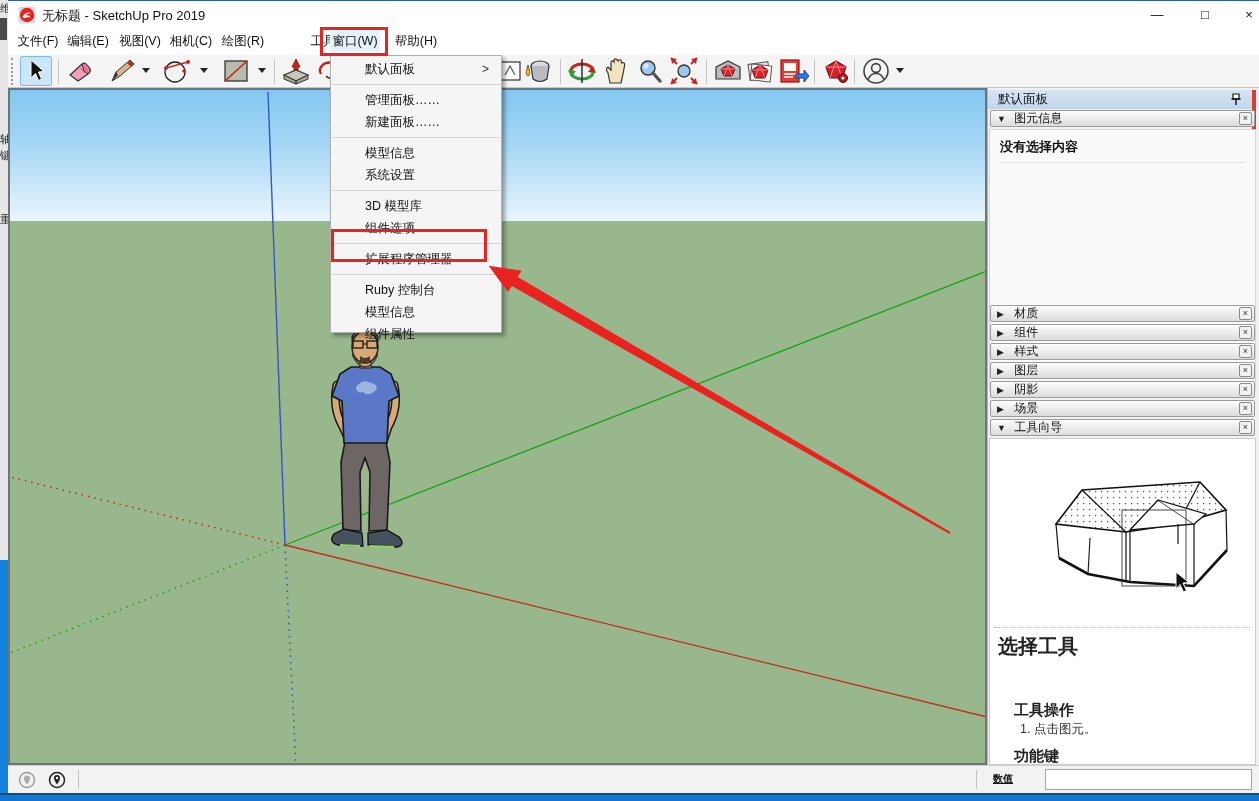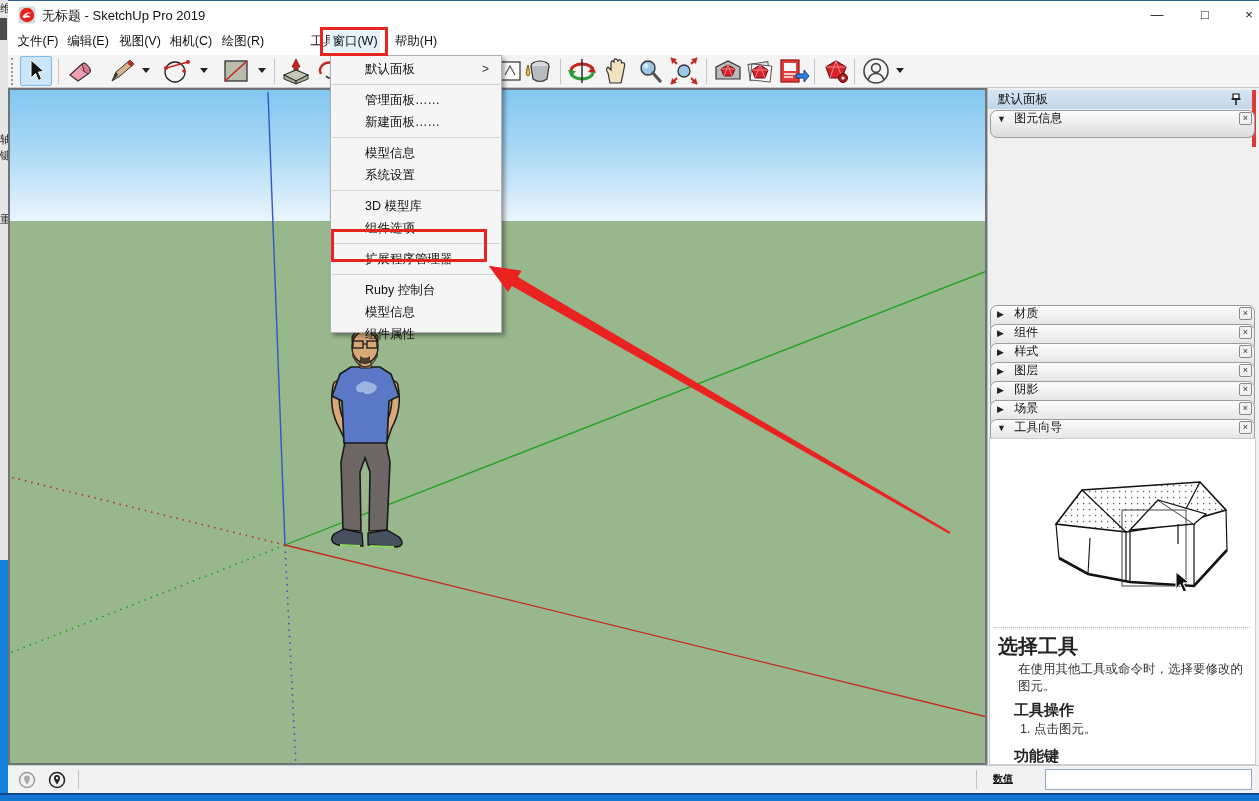--- a/index.html
+++ b/index.html
@@ -69,23 +69,23 @@
   .anno-arrow { left:0; top:0; width:1259px; height:801px; z-index:70; pointer-events:none; }
 
   
   .panel { left:987px; top:88px; width:272px; height:677px; background:#f0f0f0;
     border-left:1px solid #b5b5b5; overflow:hidden; }
   .panel-title { position:absolute; left:0; top:2px; width:268px; height:19px;
     background:linear-gradient(to bottom,#d6e5f3,#c2d6ea); font-size:12.5px;
     line-height:19px; padding-left:10px; color:#111; }
   .pin { position:absolute; right:14px; top:3px; width:12px; height:13px; }
   .red-edge { position:absolute; right:0; top:0; width:4px; height:57px; background:#e03a36; }
-  .secbar { position:absolute; left:2px; width:265px; height:28px;
+  .secbar { position:absolute; left:2px; width:265px; height:17px;
     background:linear-gradient(to bottom,#fdfdfd,#dcdcdc); border:1px solid #9c9c9c;
-    border-radius:7px; font-size:12px; line-height:15px; color:#111; padding-left:6px; }
+    border-radius:2px; font-size:12px; line-height:15px; color:#111; padding-left:6px; }
   .secbar .tri { display:inline-block; width:14px; font-size:9px; color:#222; }
   .xbtn { position:absolute; right:2px; top:1px; width:13px; height:13px;
     border:1px solid #8a8a8a; background:#f2f2f2; border-radius:2px; font-size:9px;
     line-height:11px; text-align:center; color:#333; }
   .entity-content { position:absolute; left:1px; top:41px; width:267px; height:262px;
     background:#fafafa; border:1px solid #d8d8d8; }
   .entity-none { margin:8px 0 0 10px; font-size:13px; font-weight:bold; color:#111;
     padding-bottom:6px; border-bottom:1px solid #e0e0e0; width:245px; }
   .instructor-body { position:absolute; left:1px; top:350px; width:267px; height:327px;
     background:#ffffff; border:1px solid #cccccc; overflow:hidden; }
@@ -351,20 +351,23 @@
         <path d="M1.5,6 h9 M6,6 v6" stroke="#111" stroke-width="1.4"></path>
       </svg>
       <div class="red-edge"></div>
     </div>
 
     <div class="secbar" style="top:22px">
       <span class="tri">▼</span>
       <span>图元信息</span>
       <span class="xbtn">×</span>
     </div>
+    <div class="entity-content">
+      <div class="entity-none">没有选择内容</div>
+    </div>
 
     <div class="secbar" style="top:217px">
       <span class="tri">▶</span>
       <span>材质</span>
       <span class="xbtn">×</span>
     </div>
     <div class="secbar" style="top:236px">
       <span class="tri">▶</span>
       <span>组件</span>
       <span class="xbtn">×</span>
@@ -407,21 +410,20 @@
         <polygon points="130,46 102,76 166,70" fill="#fff" stroke="#111" stroke-width="1.3"></polygon>
         <path d="M130,46 L178,60 L166,70" fill="#fff" stroke="#111" stroke-width="1.3"></path>
         <path d="M28,70 L31,104 M98,78 L98,128 M150,70 L150,90 M198,56 L199,96 M102,76 L102,128 M166,70 L166,132" fill="none" stroke="#111" stroke-width="1.2"></path>
         <path d="M31,104 L60,120 L102,128 L166,132 L199,96" fill="none" stroke="#111" stroke-width="2.6"></path>
         <path d="M60,120 L62,84" fill="none" stroke="#111" stroke-width="1.1"></path>
         <rect x="94" y="56" width="64" height="76" fill="none" stroke="#333" stroke-width="0.9"></rect>
         <path d="M148,118 l0,17 l4,-4.5 l3.5,7.5 l3,-1.5 l-3.5,-7.5 l6,-0.5 Z" fill="#111" stroke="#fff" stroke-width="1"></path>
       </svg>
       <div class="dotline"></div>
       <div class="ins-title">选择工具</div>
-      <div class="ins-desc">在使用其他工具或命令时，选择要修改的图元。</div>
       <div class="ins-h2a">工具操作</div>
       <div class="ins-steps">1. 点击图元。</div>
       <div class="ins-h2b">功能键</div>
 
     </div>
   </div>
 
   <div class="abs statusbar">
     <svg class="sb-icon" style="left:10px" viewBox="0 0 18 18">
       <circle cx="9" cy="9" r="7.5" fill="none" stroke="#9a9a9a" stroke-width="1.4"></circle>

